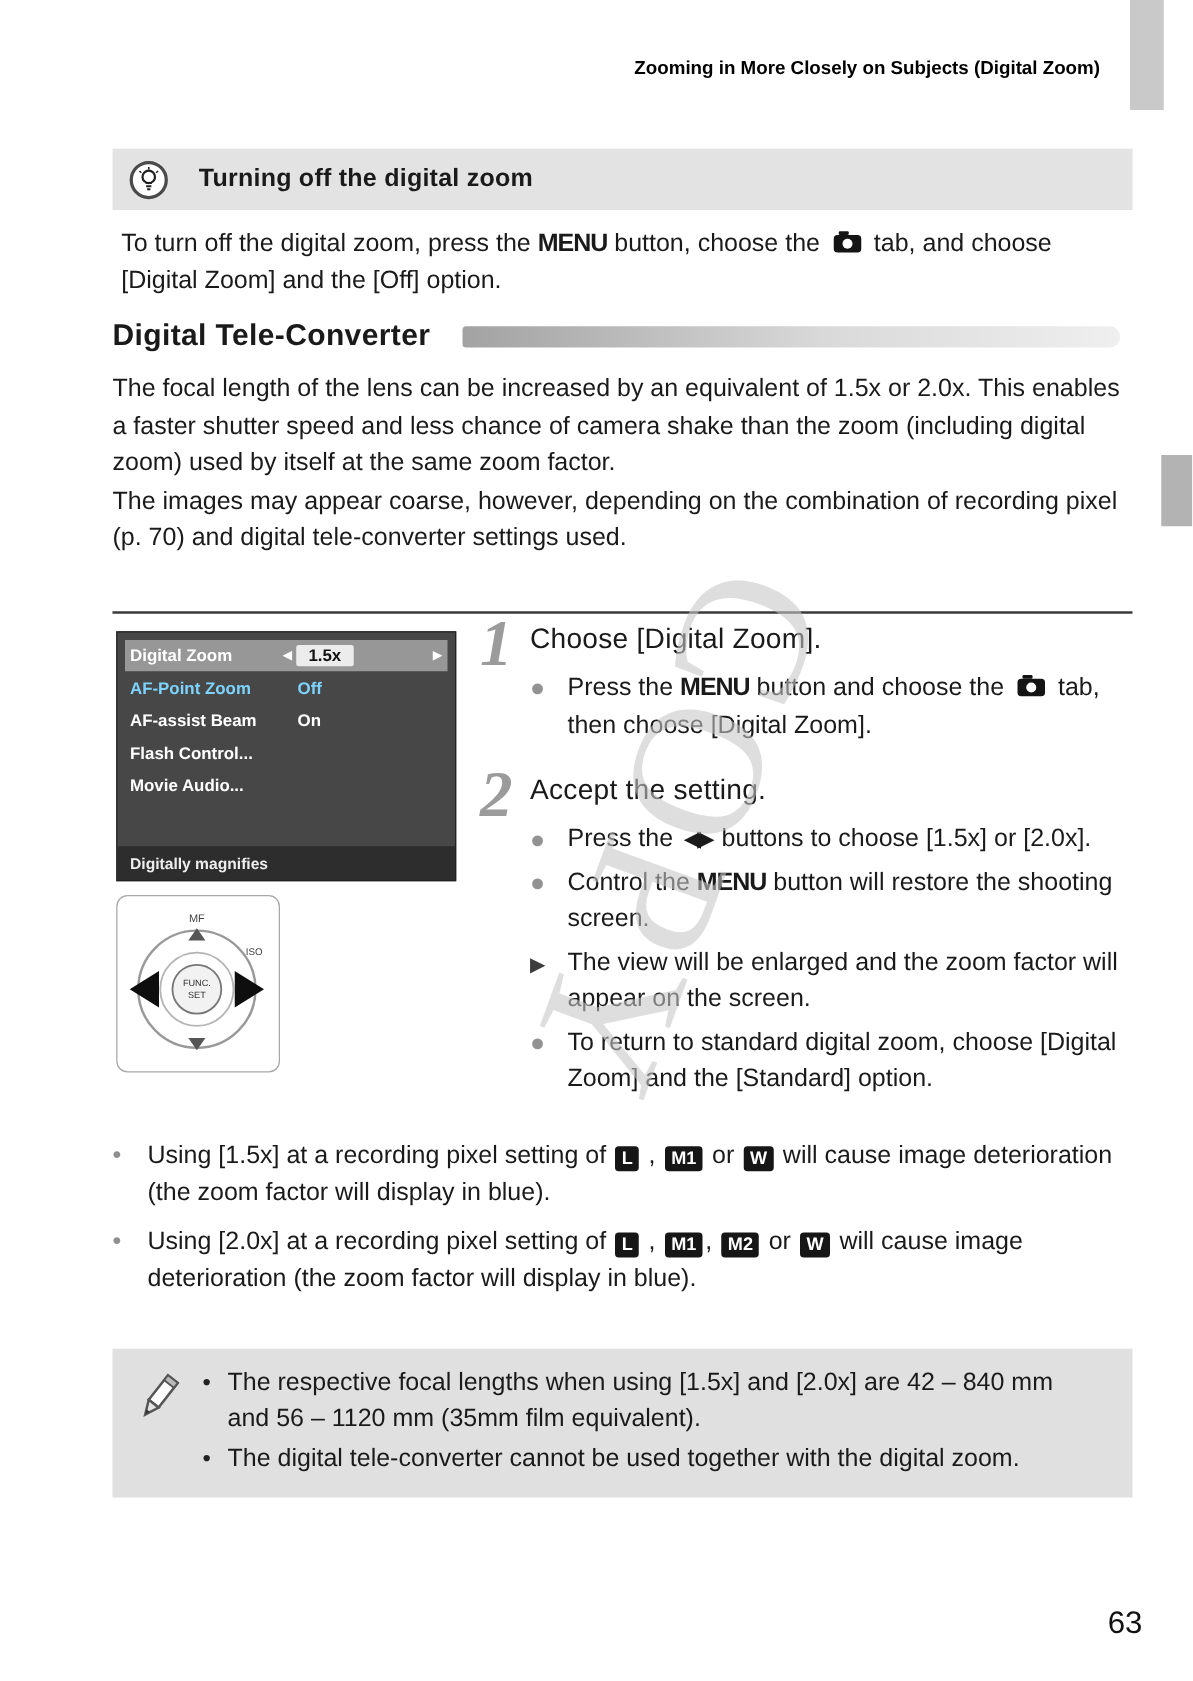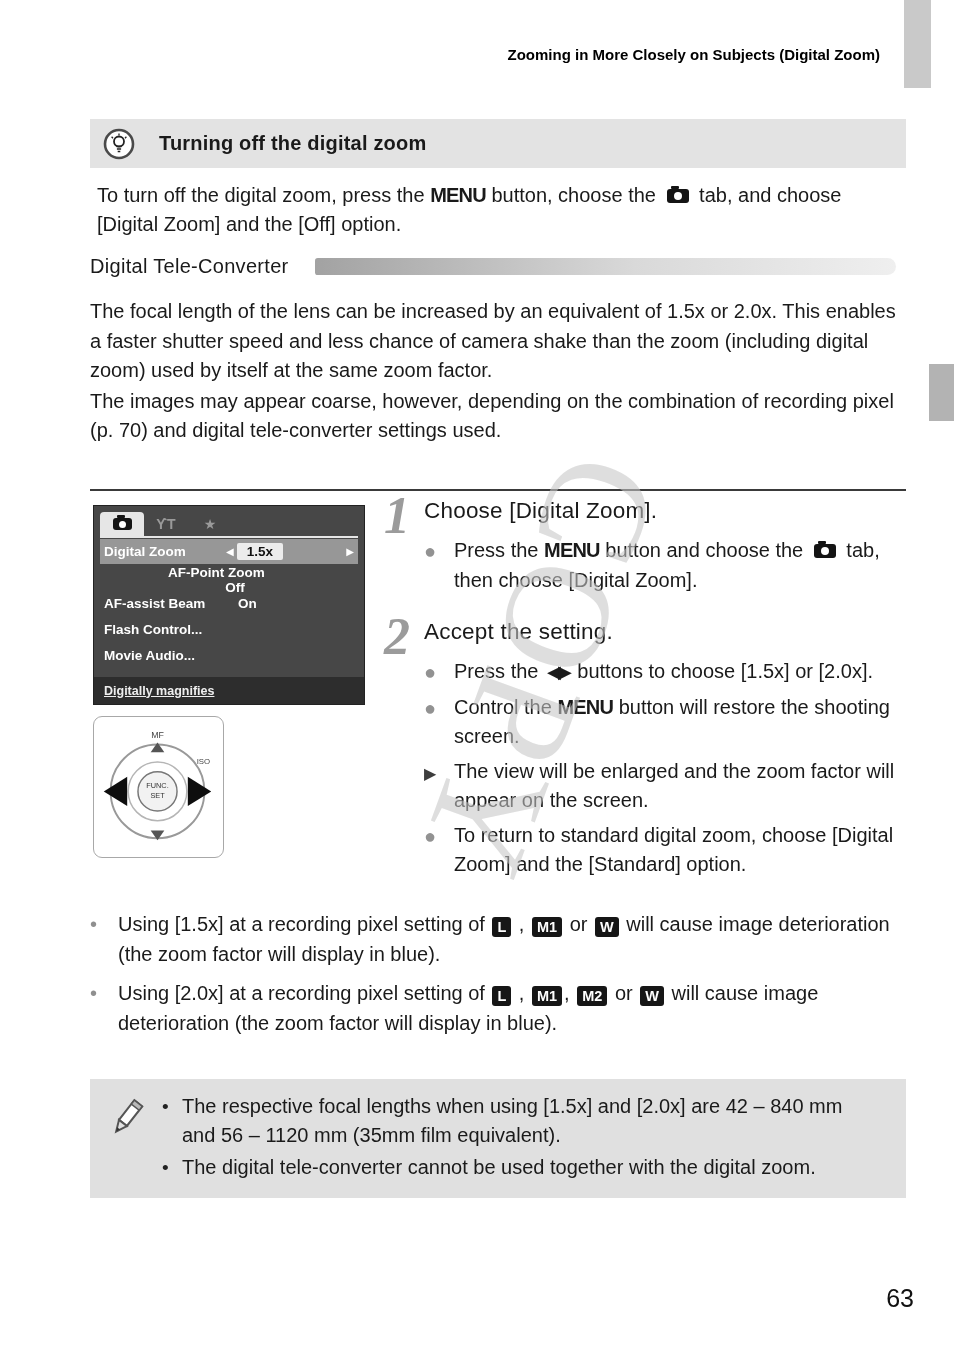--- a/index.html
+++ b/index.html
@@ -15,45 +15,45 @@
 
   
   .tip-box { position:absolute; left:90px; top:119px; width:816px; }
   .tip-head { display:flex; align-items:center; height:49px; background:#e3e3e3; padding-left:13px; }
   .bulb { width:32px; height:32px; flex:0 0 32px; }
   .tip-title { font-size:20px; font-weight:bold; margin-left:24px; letter-spacing:.2px;text-align:right; }
   .tip-body { margin-top:13px; padding-left:7px; font-size:20px; line-height:29px; width:810px; }
 
   
   .sec-head { position:absolute; left:90px; top:255px; width:806px; display:flex; align-items:center; }
-  .sec-title { font-size:20px; font-weight:normal; letter-spacing:.3px; white-space:nowrap; }
+  .sec-title { font-size:24px; font-weight:bold; letter-spacing:.3px; white-space:nowrap; }
   .head-bar { flex:1; height:17px; margin-left:26px; border-radius:3px 9px 9px 3px;
               background:linear-gradient(to right,#a2a2a2,#d9d9d9 55%,#efefef); }
   .body-copy { position:absolute; left:90px; top:297px; width:810px; font-size:20px; line-height:29.5px; }
   .body-copy p + p { margin-top:1px; }
   hr.rule { position:absolute; left:90px; top:489px; width:816px; border:none; border-top:2px solid #3a3a3a; }
 
   
   .cam-menu { position:absolute; left:93px; top:505px; width:272px; height:200px;
               background:#474747; border:1px solid #222; display:flex; flex-direction:column; padding:5px 6px 0; }
   .cm-tabs { display:flex; align-items:flex-end; height:27px; border-bottom:2px solid #e6e6e6; }
   .cm-tab { width:44px; height:24px; display:flex; align-items:center; justify-content:center;
             color:#9a9a9a; font-weight:bold; font-size:14px; }
   .cm-tab.active { background:#e6e6e6; border-radius:4px 4px 0 0; }
   .cm-row { display:flex; align-items:center; height:25px; margin-top:1px;
             font-size:13.5px; font-weight:bold; color:#fff; padding:0 4px; }
   .cm-row.selected { background:#979797; }
-  .cm-row.dim, .cm-row.dim .cm-val { color:#ffffff;flex-direction:column; }
+  .cm-row.dim, .cm-row.dim .cm-val { color:#7dd3fc; }
   .cm-label { width:122px; white-space:nowrap; }
   .cm-val { margin-left:12px; }
   .cm-arrow { font-size:10px; color:#fff; }
   .cm-valbox { background:#ececec; color:#111; padding:1px 10px; margin:0 3px; border-radius:2px; }
   .cm-spacer { flex:1; }
   .cm-footer { margin:auto -6px 0; height:27px; background:#2d2d2d; display:flex; align-items:center;
-               padding-left:10px; font-size:12.5px; color:#eee; font-weight:bold;text-decoration:underline; }
+               padding-left:10px; font-size:12.5px; color:#eee; font-weight:bold; }
 
   
   .illus-row { position:absolute; left:93px; top:716px; display:flex; gap:11px; }
   .illus { width:131px; height:142px; background:#fff; border:1.5px solid #a8a8a8; border-radius:9px;
            position:relative; overflow:hidden; }
 
   
   .right-col { position:absolute; left:424px; top:498px; width:482px; }
   .step { position:relative; margin-bottom:24px; }
   .step-num { position:absolute; left:-40px; top:-12px;
@@ -133,31 +133,20 @@
   </div>
 
   <div class="body-copy">
     <p>The focal length of the lens can be increased by an equivalent of 1.5x or 2.0x. This enables a faster shutter speed and less chance of camera shake than the zoom (including digital zoom) used by itself at the same zoom factor.</p>
     <p>The images may appear coarse, however, depending on the combination of recording pixel (p. 70) and digital tele-converter settings used.</p>
   </div>
 
   <hr class="rule">
 
   <div class="cam-menu">
-    <div class="cm-tabs">
-      <div class="cm-tab active">
-          <span class="cam-icon small"></span>
-        </div>
-      <div class="cm-tab">
-          <span>ϒΤ</span>
-        </div>
-      <div class="cm-tab">
-          <span>★</span>
-        </div>
-    </div>
     <div class="cm-row selected">
       <span class="cm-label">Digital Zoom</span>
       <span class="cm-arrow">◀</span>
       <span class="cm-valbox">1.5x</span>
       <span class="cm-spacer"></span>
       <span class="cm-arrow">▶</span>
     </div>
     <div class="cm-row dim">
       <span class="cm-label">AF-Point Zoom</span>
       <span class="cm-val">Off</span>

